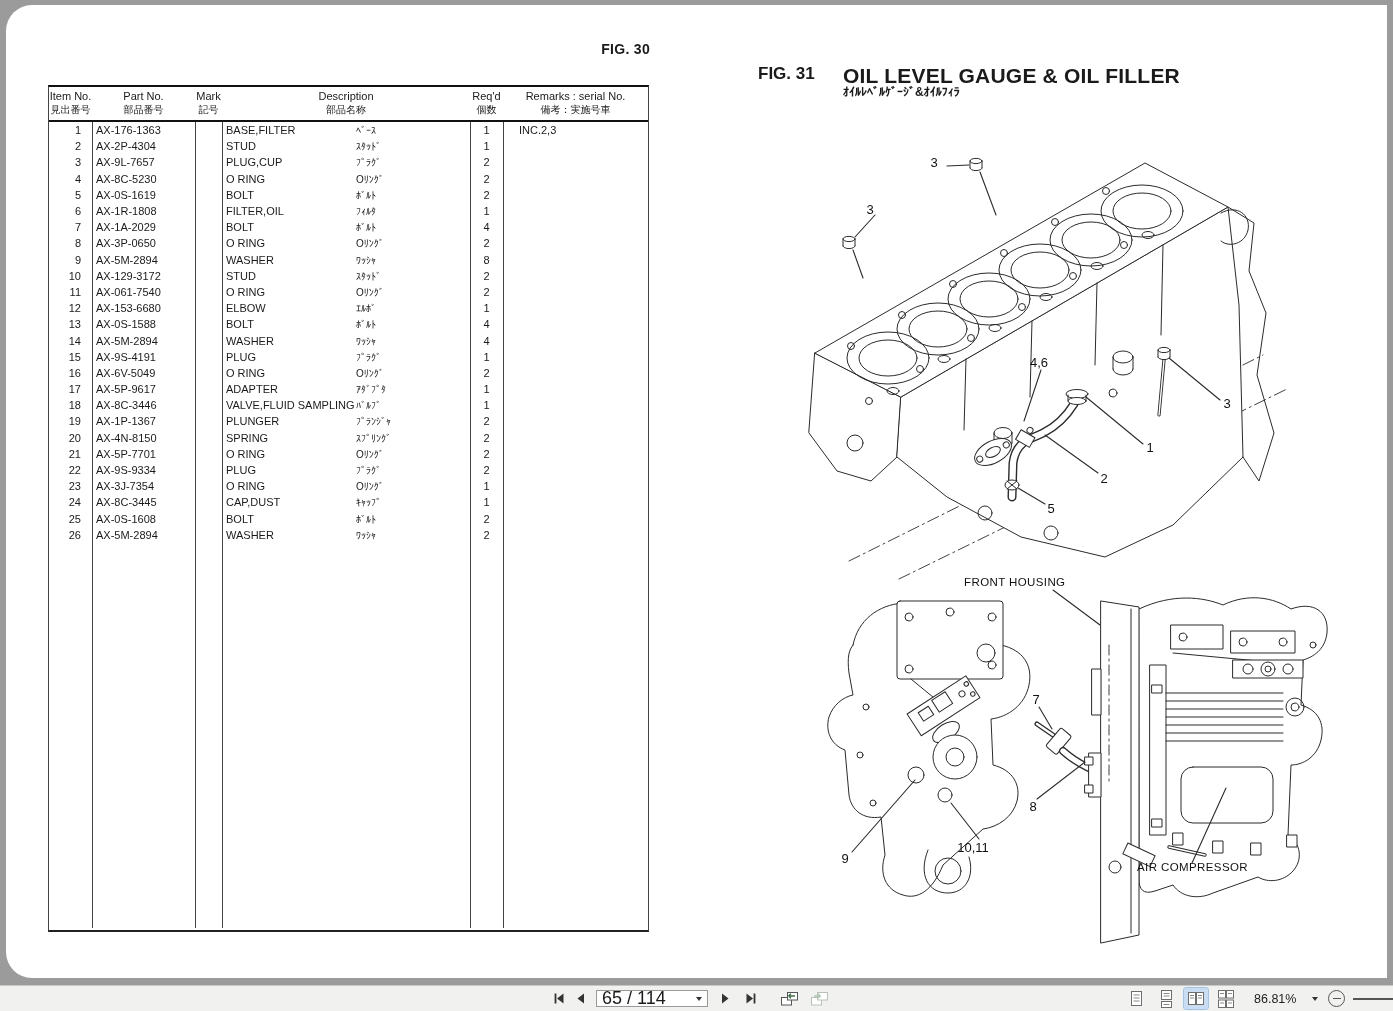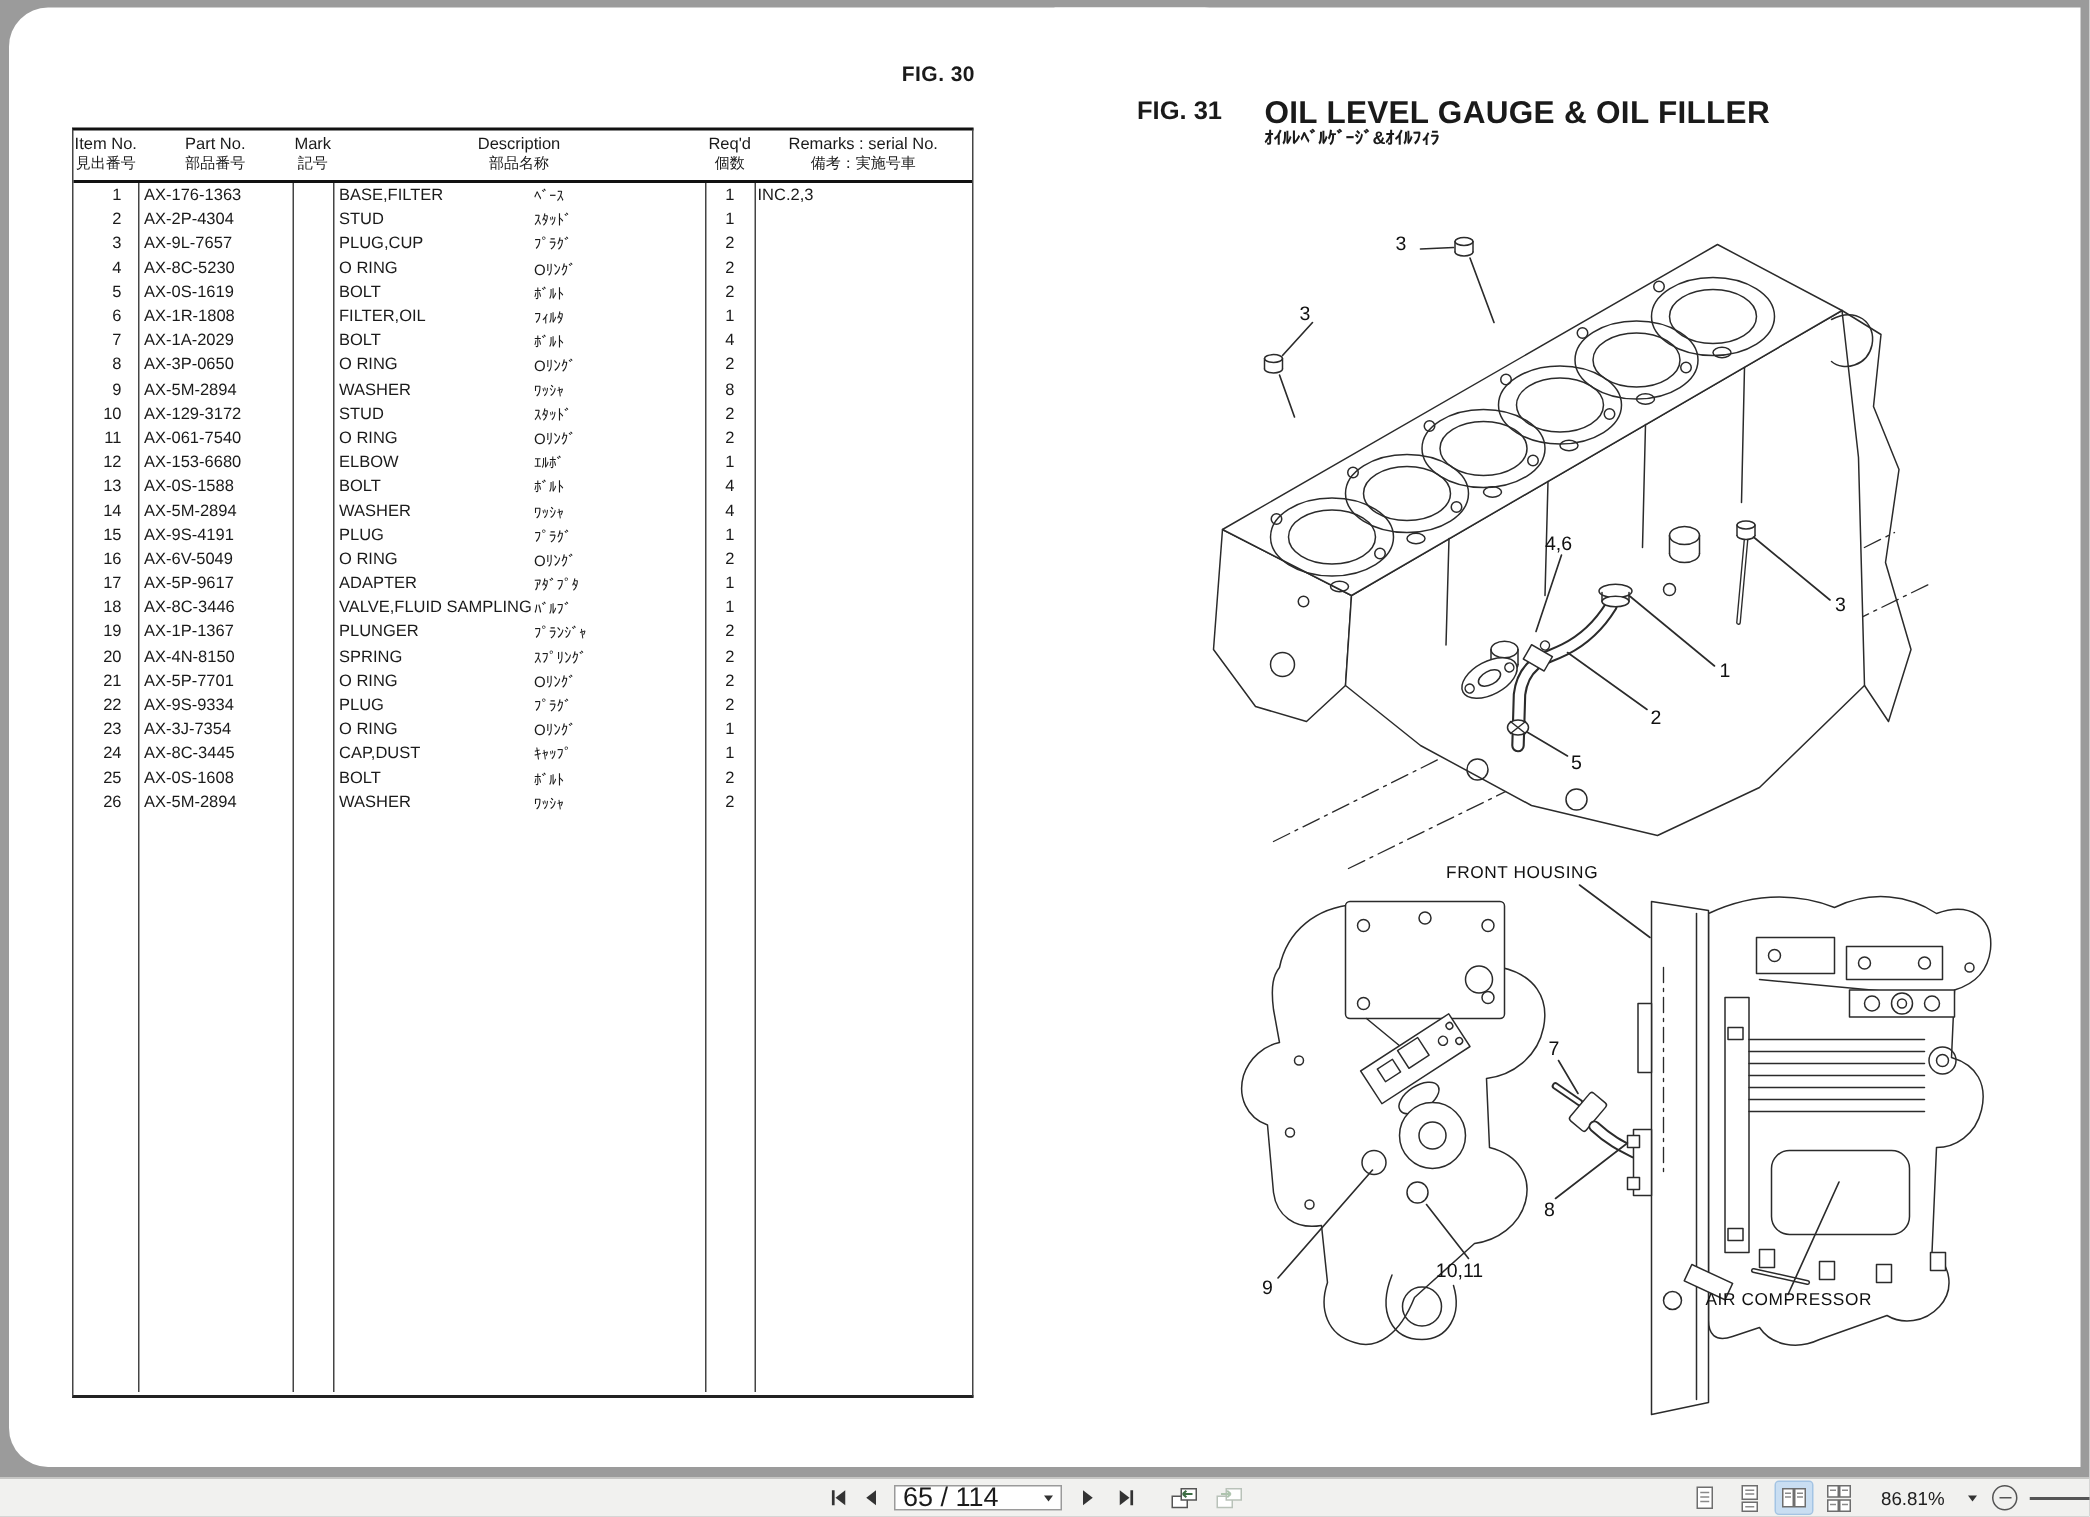--- a/index.html
+++ b/index.html
@@ -23,21 +23,21 @@
   .hc .ja { font-size:10px; }
   #tbody { position:relative; height:806px; overflow:hidden; }
   .vsep { position:absolute; top:-37px; bottom:0; width:1px; background:#444; }
   .trow { display:flex; height:16.2px; align-items:center; font-size:11px; }
   .c0 { width:43px;  text-align:right; padding-right:11px; }
   .c1 { width:103px; padding-left:4px; }
   .c2 { width:27px; }
   .c3 { width:248px; position:relative; padding-left:4px; }
   .c3 .dja { position:absolute; left:134px; top:1px; font-size:10px; }
   .c4 { width:33px; text-align:center; }
-  .c5 { flex:1; padding-left:2px; }
+  .c5 { flex:1; padding-left:16px; }
 
   
   #fig31-label { position:absolute; left:55px;  top:59px; font-size:17px; font-weight:bold; }
   #fig31-title { position:absolute; left:140px; top:59px; font-size:21px; font-weight:bold; letter-spacing:.2px; }
   #fig31-sub   { position:absolute; left:140px; top:80px; font-size:12px; font-weight:bold; }
 
   #diagram { position:absolute; left:0; top:0; width:684px; height:973px; }
   #callouts { position:absolute; left:0; top:0; width:684px; height:973px; pointer-events:none; }
   .callout { position:absolute; transform:translate(-50%,-50%); font-size:13px; color:#111; }
   .anno { position:absolute; font-size:11.5px; letter-spacing:.4px; color:#111; }

